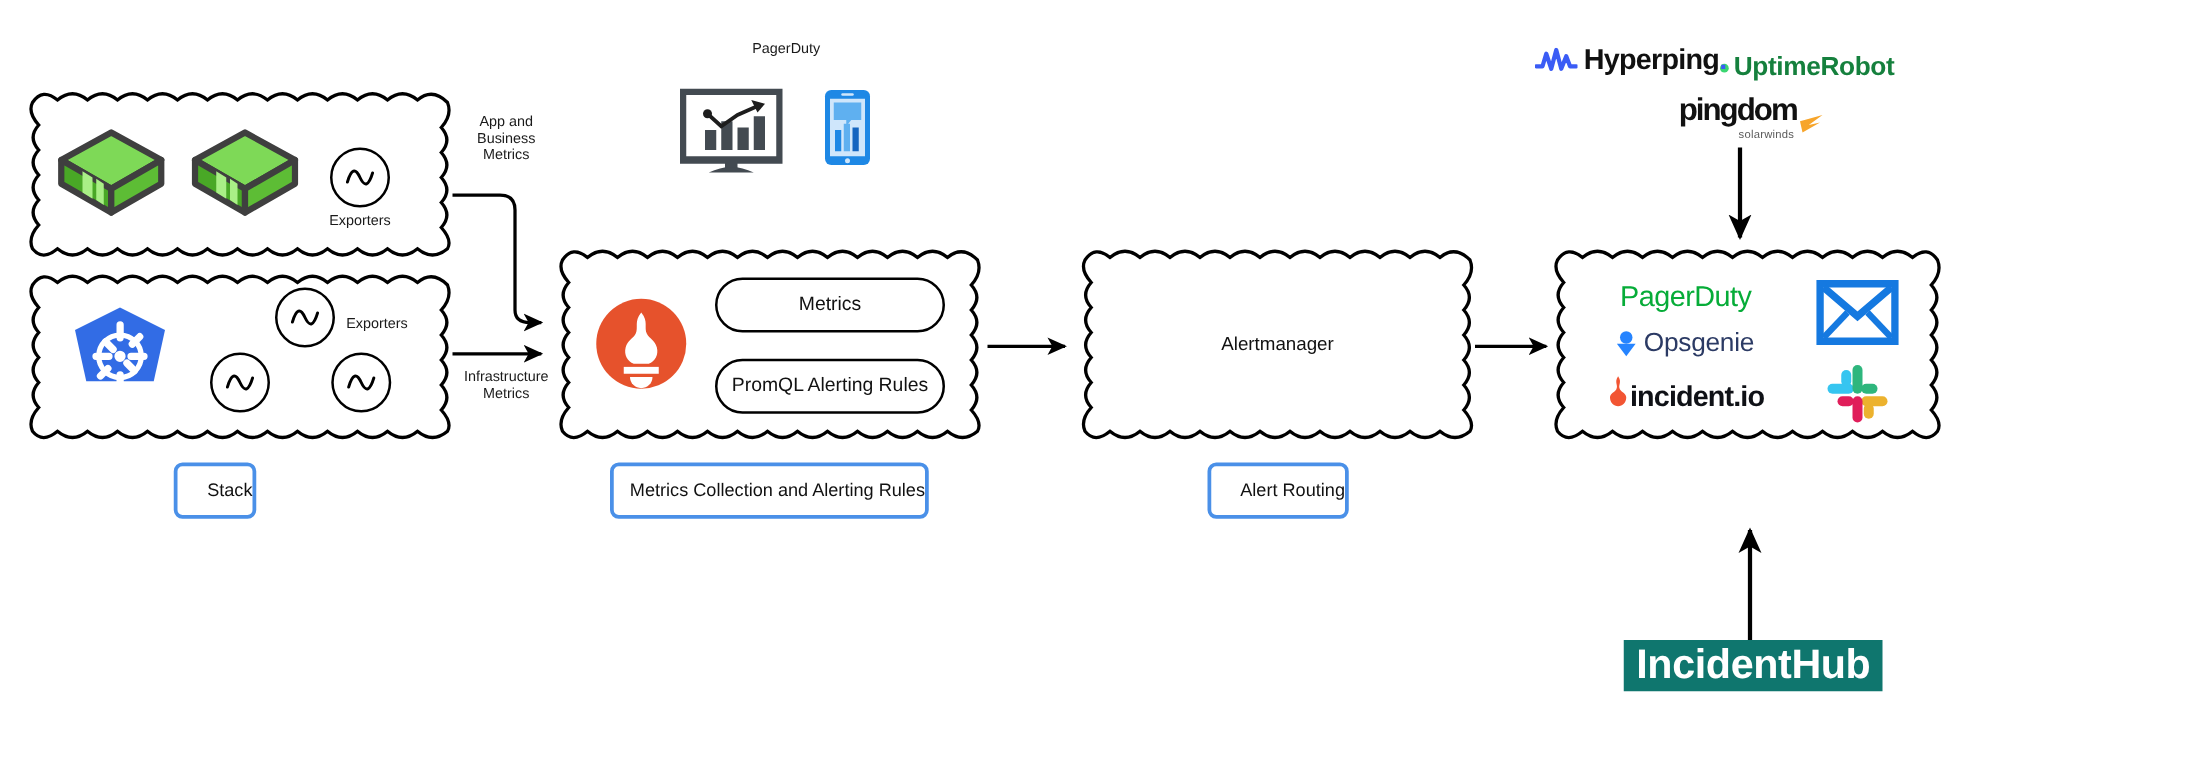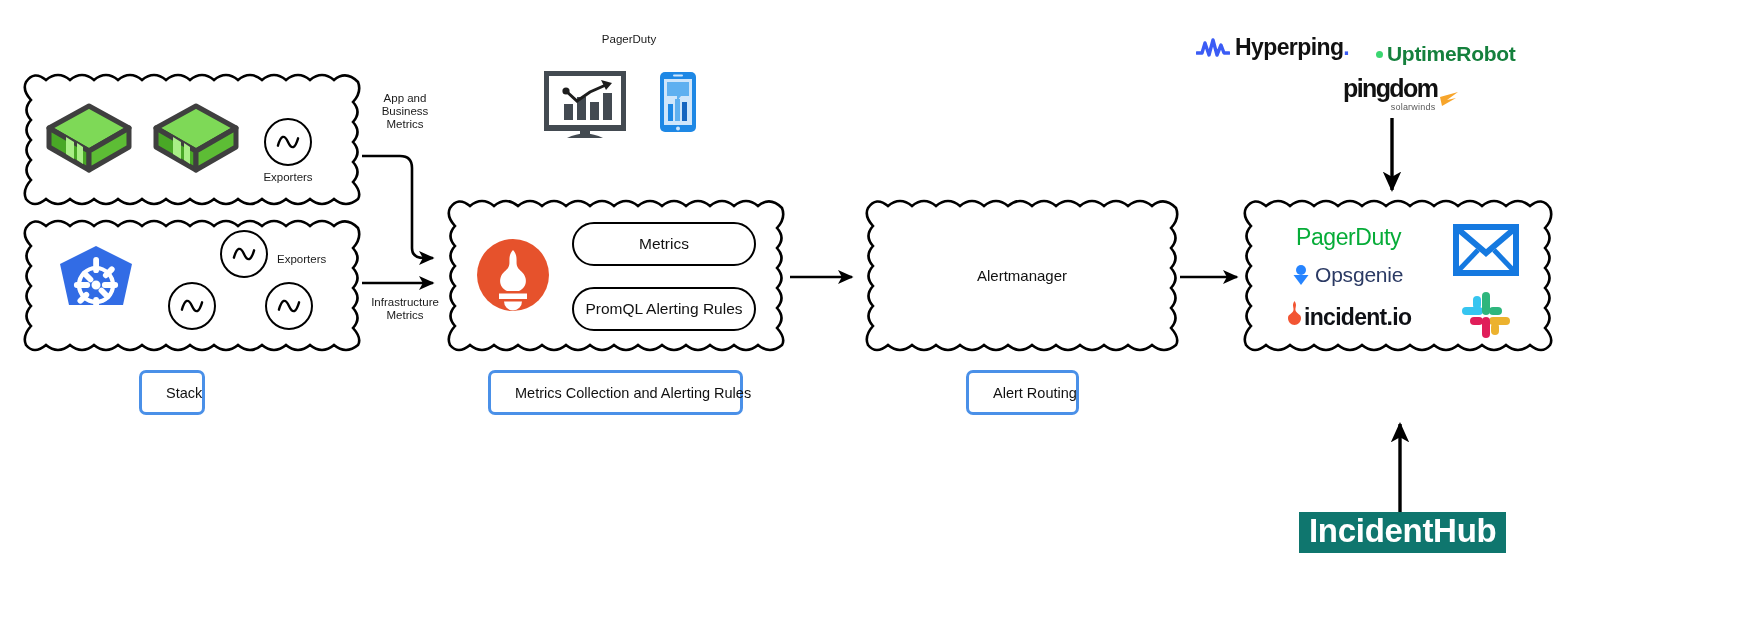--- a/index.html
+++ b/index.html
@@ -16,24 +16,23 @@
   .cloud { position: absolute; }
   .cloud > svg { position: absolute; inset: 0; width: 100%; height: 100%; overflow: visible; }
   .cloud-inner { position: absolute; inset: 0; }
 
   
   .caption {
     position: absolute;
     border: 3px solid #4a90e8;
     border-radius: 7px;
     background: #fff;
-    display: flex; align-items: center; justify-content: flex-start;
+    display: flex; align-items: center; justify-content: flex-end;
     font-size: 14.5px; color: #111;
     white-space: nowrap;
-    padding-left: 24px;
   }
 
   
   .note {
     position: absolute;
     font-size: 11.5px;
     color: #1a1a1a;
     text-align: center;
     line-height: 1.15;
     white-space: pre-line;
@@ -296,21 +295,21 @@
     <div class="cloud-inner" style="display:flex;align-items:center;justify-content:center;">
       <span class="bigtext" style="position:static;">Alertmanager</span>
     </div>
   </div>
 
   <div class="wm wm-uptimerobot" style="left:1376px;top:6px;">
     <span class="dot"></span>
     <span>UptimeRobot</span>
   </div>
 
-  <div class="wm wm-hyperping" style="left:1196px;top:34px;">
+  <div class="wm wm-hyperping" style="left:1228px;top:34px;">
     <svg style="width:34px;height:20px;margin-right:5px;" viewBox="0 0 34 20">
       <path d="M1,15 L6,15 L9,5 L13,17 L17,2 L21,17 L25,7 L28,15 L33,15" fill="none" stroke="#3b5cf5" stroke-width="3.4" stroke-linecap="round" stroke-linejoin="round"></path>
     </svg>
     <span>Hyperping</span>
     <span class="period">.</span>
   </div>
 
   <div class="wm wm-pingdom" style="left:1343px;top:76px;align-items:flex-start;">
     <span style="display:flex;flex-direction:column;">
       <span style="line-height:1;">pingdom</span>

